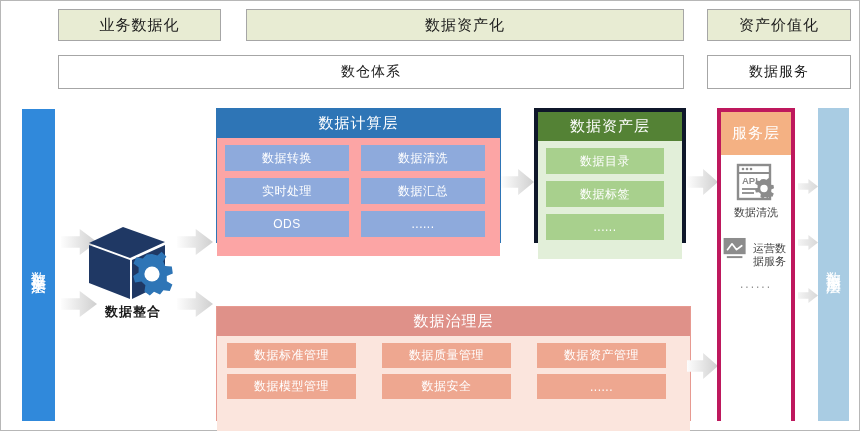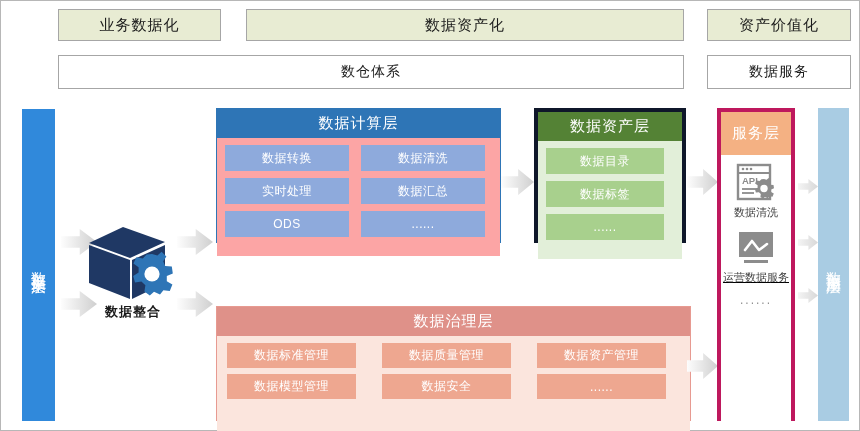--- a/index.html
+++ b/index.html
@@ -186,21 +186,21 @@
           <line x1="7" y1="26" x2="23" y2="26" stroke="#8c8c8c" stroke-width="1.8"></line>
           <line x1="7" y1="30" x2="19" y2="30" stroke="#8c8c8c" stroke-width="1.8"></line>
           <g transform="translate(29,27)">
             <path fill="#8c8c8c" d="M0,-11 L2.6,-10.3 L4.6,-12 L6.9,-9.7 L5.4,-7.5 L6.3,-5.2 L9.5,-4.9 L10,-1.7 L7.1,-0.5 L7.1,2 L9.8,3.6 L8.5,6.7 L5.5,6.3 L3.8,8.3 L0.9,7.1 L-1,8.8 L-3.6,6.9 L-3.2,3.9 L-5.1,2.2 L-8.1,2.6 L-9,-0.5 L-6.4,-2.2 L-6.4,-4.7 L-8.9,-6.5 L-7.5,-9.5 L-4.4,-8.9 L-2.6,-10.7 Z"></path>
             <circle cx="0" cy="-1.5" r="3.7" fill="#ffffff"></circle>
           </g>
         </svg>
         <div class="svc-label">数据清洗</div>
       </div>
 
-      <div style="display:flex;flex-direction:column;align-items:center;margin-top:11px;text-decoration:underline;">
+      <div style="display:flex;flex-direction:row;align-items:flex-end;margin-top:11px;">
         <svg width="42" height="38" viewBox="0 0 42 38">
           <rect x="4" y="2" width="34" height="25" fill="#8c8c8c"></rect>
           <polyline points="10,20 17,11 24,20 32,14" fill="none" stroke="#ffffff" stroke-width="2.6" stroke-linejoin="round" stroke-linecap="round"></polyline>
           <rect x="9" y="30" width="24" height="3" fill="#8c8c8c"></rect>
         </svg>
         <div class="svc-label">运营数据服务</div>
       </div>
 
       <div class="svc-dots">......</div>
     </div>

